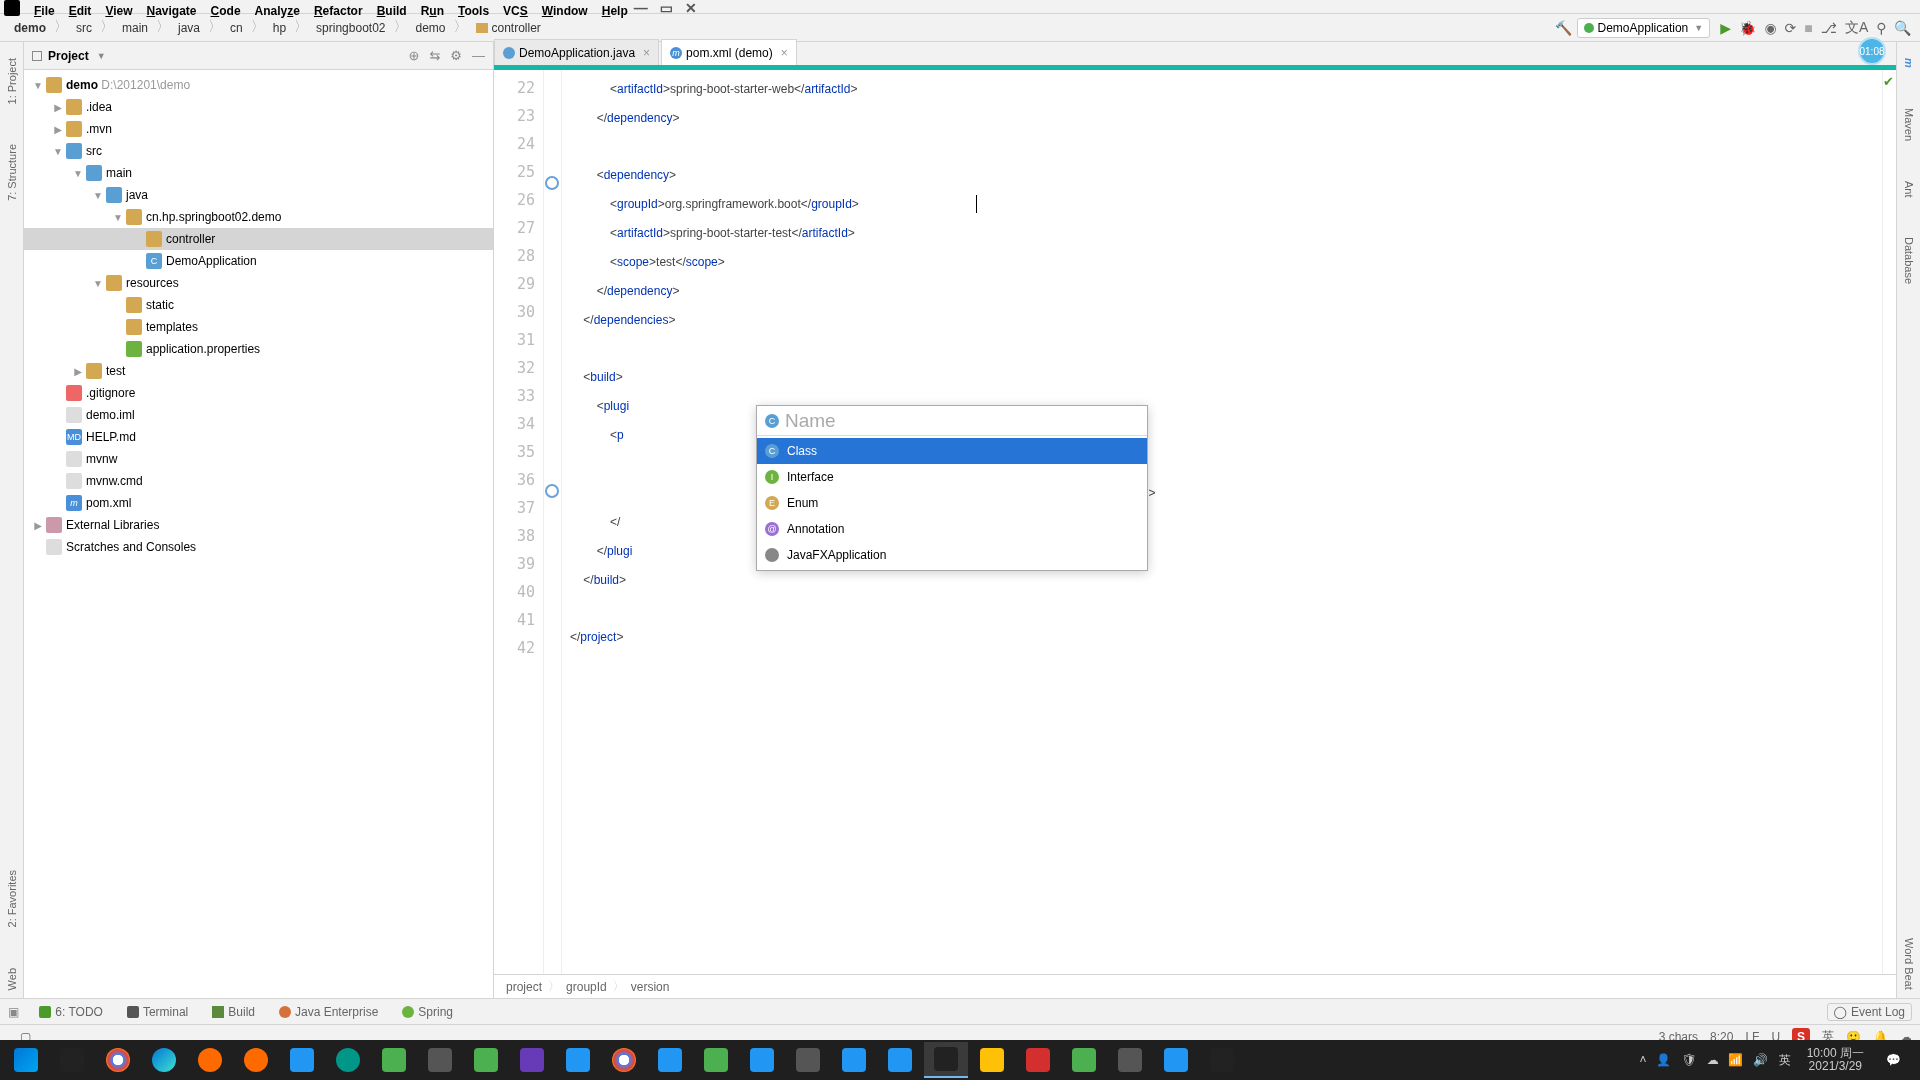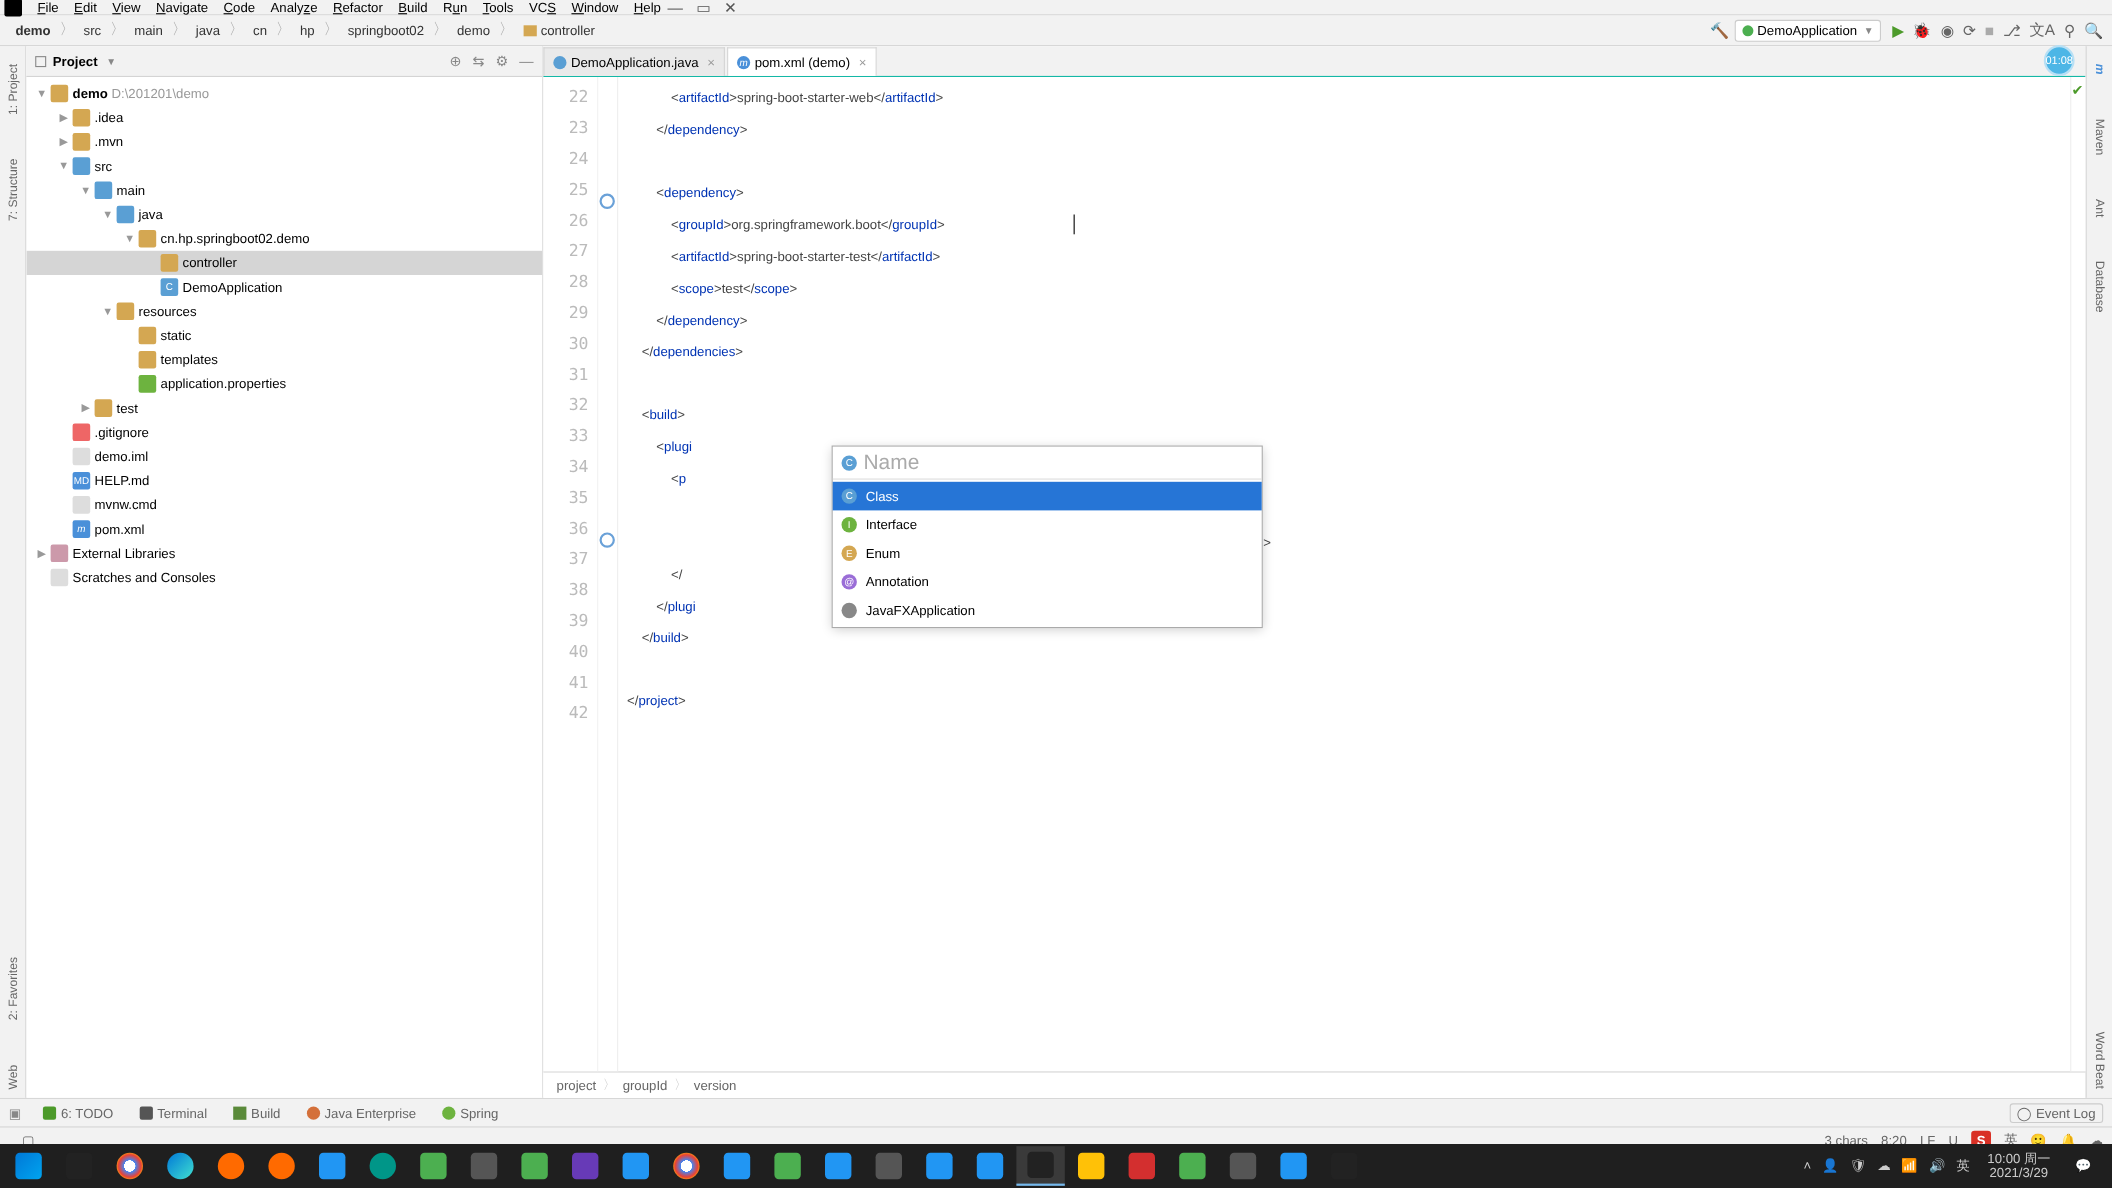--- a/index.html
+++ b/index.html
@@ -1,19 +1,19 @@
 <!DOCTYPE html>
 <html><head>
 <meta charset="utf-8">
 <style>
 * { margin: 0; padding: 0; box-sizing: border-box; font-family: "Segoe UI", Arial, sans-serif; font-size: 12px; }
 body { background: #f2f2f2; overflow: hidden; width: 1920px; height: 1080px; position: relative; }
 
 
-.titlebar { height: 14px; background: #f2f2f2; display: flex; align-items: center; padding: 0 4px; border-bottom: 1px solid #d4d4d4; }
+.titlebar { height: 14px; background: #f2f2f2; display: flex; align-items: flex-start; padding: 0 4px; border-bottom: 1px solid #d4d4d4; font-weight: bold; }
 .titlebar .app-icon { width: 16px; height: 16px; background: #000; margin-right: 8px; border-radius: 2px; }
 .menubar { display: flex; gap: 2px; }
 .menubar span { padding: 4px 6px; color: #000; cursor: default; }
 .menubar span u { text-decoration: underline; }
 .title-center { flex: 1; text-align: center; color: #888; }
 .win-controls { display: flex; gap: 12px; padding-right: 8px; }
 .win-controls span { color: #555; font-size: 14px; cursor: default; }
 
 
 .navbar { height: 28px; background: #f2f2f2; display: flex; align-items: center; padding: 0 8px; border-bottom: 1px solid #d4d4d4; }
@@ -60,21 +60,21 @@
 .icon-xml { background: #4a90d9; color:#fff; font-size:8px; font-style:italic; }
 .icon-git { background: #e66; }
 .icon-spring { background: #6db33f; border-radius:50%; }
 .icon-lib { background: #c9a; }
 .tree-row.selected { background: #d5d5d5; }
 .tree-row .text b { font-weight: bold; }
 .tree-row .text .muted { color: #999; }
 
 
 .editor-area { flex: 1; display: flex; flex-direction: column; background: #fff; }
-.editor-tabs { height: 28px; display: flex; align-items: flex-end; background: #f2f2f2; border-bottom: 1px solid #14b8a6; }
+.editor-tabs { height: 28px; display: flex; align-items: flex-end; background: #f2f2f2; border-bottom: 5px solid #14b8a6; }
 .editor-tab { display: flex; align-items: center; height: 26px; padding: 0 8px; border: 1px solid #d4d4d4; border-bottom: none; margin-right: 2px; background: #eaeaea; cursor: default; gap: 4px; }
 .editor-tab.active { background: #fff; }
 .editor-tab .close { color: #999; margin-left: 4px; }
 .editor-tab .tab-icon { width:12px; height:12px; border-radius:50%; display:inline-block; }
 .tab-icon.java { background:#5a9fd4; }
 .tab-icon.maven { background:#4a90d9; font-style:italic; color:#fff; font-size:9px; text-align:center; line-height:12px; }
 .timer-badge { margin-left:auto; margin-right:10px; width:28px; height:28px; border-radius:50%; background:#4db6e6; color:#fff; display:flex; align-items:center; justify-content:center; font-size:10px; border:2px solid #b8e0f5; }
 
 .editor-body { flex: 1; display: flex; position: relative; overflow: hidden; }
 .gutter-nums { width: 50px; background: #fff; text-align: right; padding: 4px 8px 4px 0; color: #bbb; font-family: "Consolas", monospace; font-size: 15px; line-height: 28px; border-right: 1px solid #eee; user-select:none; }
@@ -320,20 +320,25 @@
           <span class="text">demo.iml</span>
         </div>
       <div class="tree-row" style="padding-left:26px">
           <span class="arrow"></span>
           <span class="icon icon-md">MD</span>
           <span class="text">HELP.md</span>
         </div>
       <div class="tree-row" style="padding-left:26px">
           <span class="arrow"></span>
           <span class="icon icon-file"></span>
+          <span class="text">mvnw</span>
+        </div>
+      <div class="tree-row" style="padding-left:26px">
+          <span class="arrow"></span>
+          <span class="icon icon-file"></span>
           <span class="text">mvnw.cmd</span>
         </div>
       <div class="tree-row" style="padding-left:26px">
           <span class="arrow"></span>
           <span class="icon icon-xml">m</span>
           <span class="text">pom.xml</span>
         </div>
       <div class="tree-row" style="padding-left:6px">
           <span class="arrow">▶</span>
           <span class="icon icon-lib"></span>

